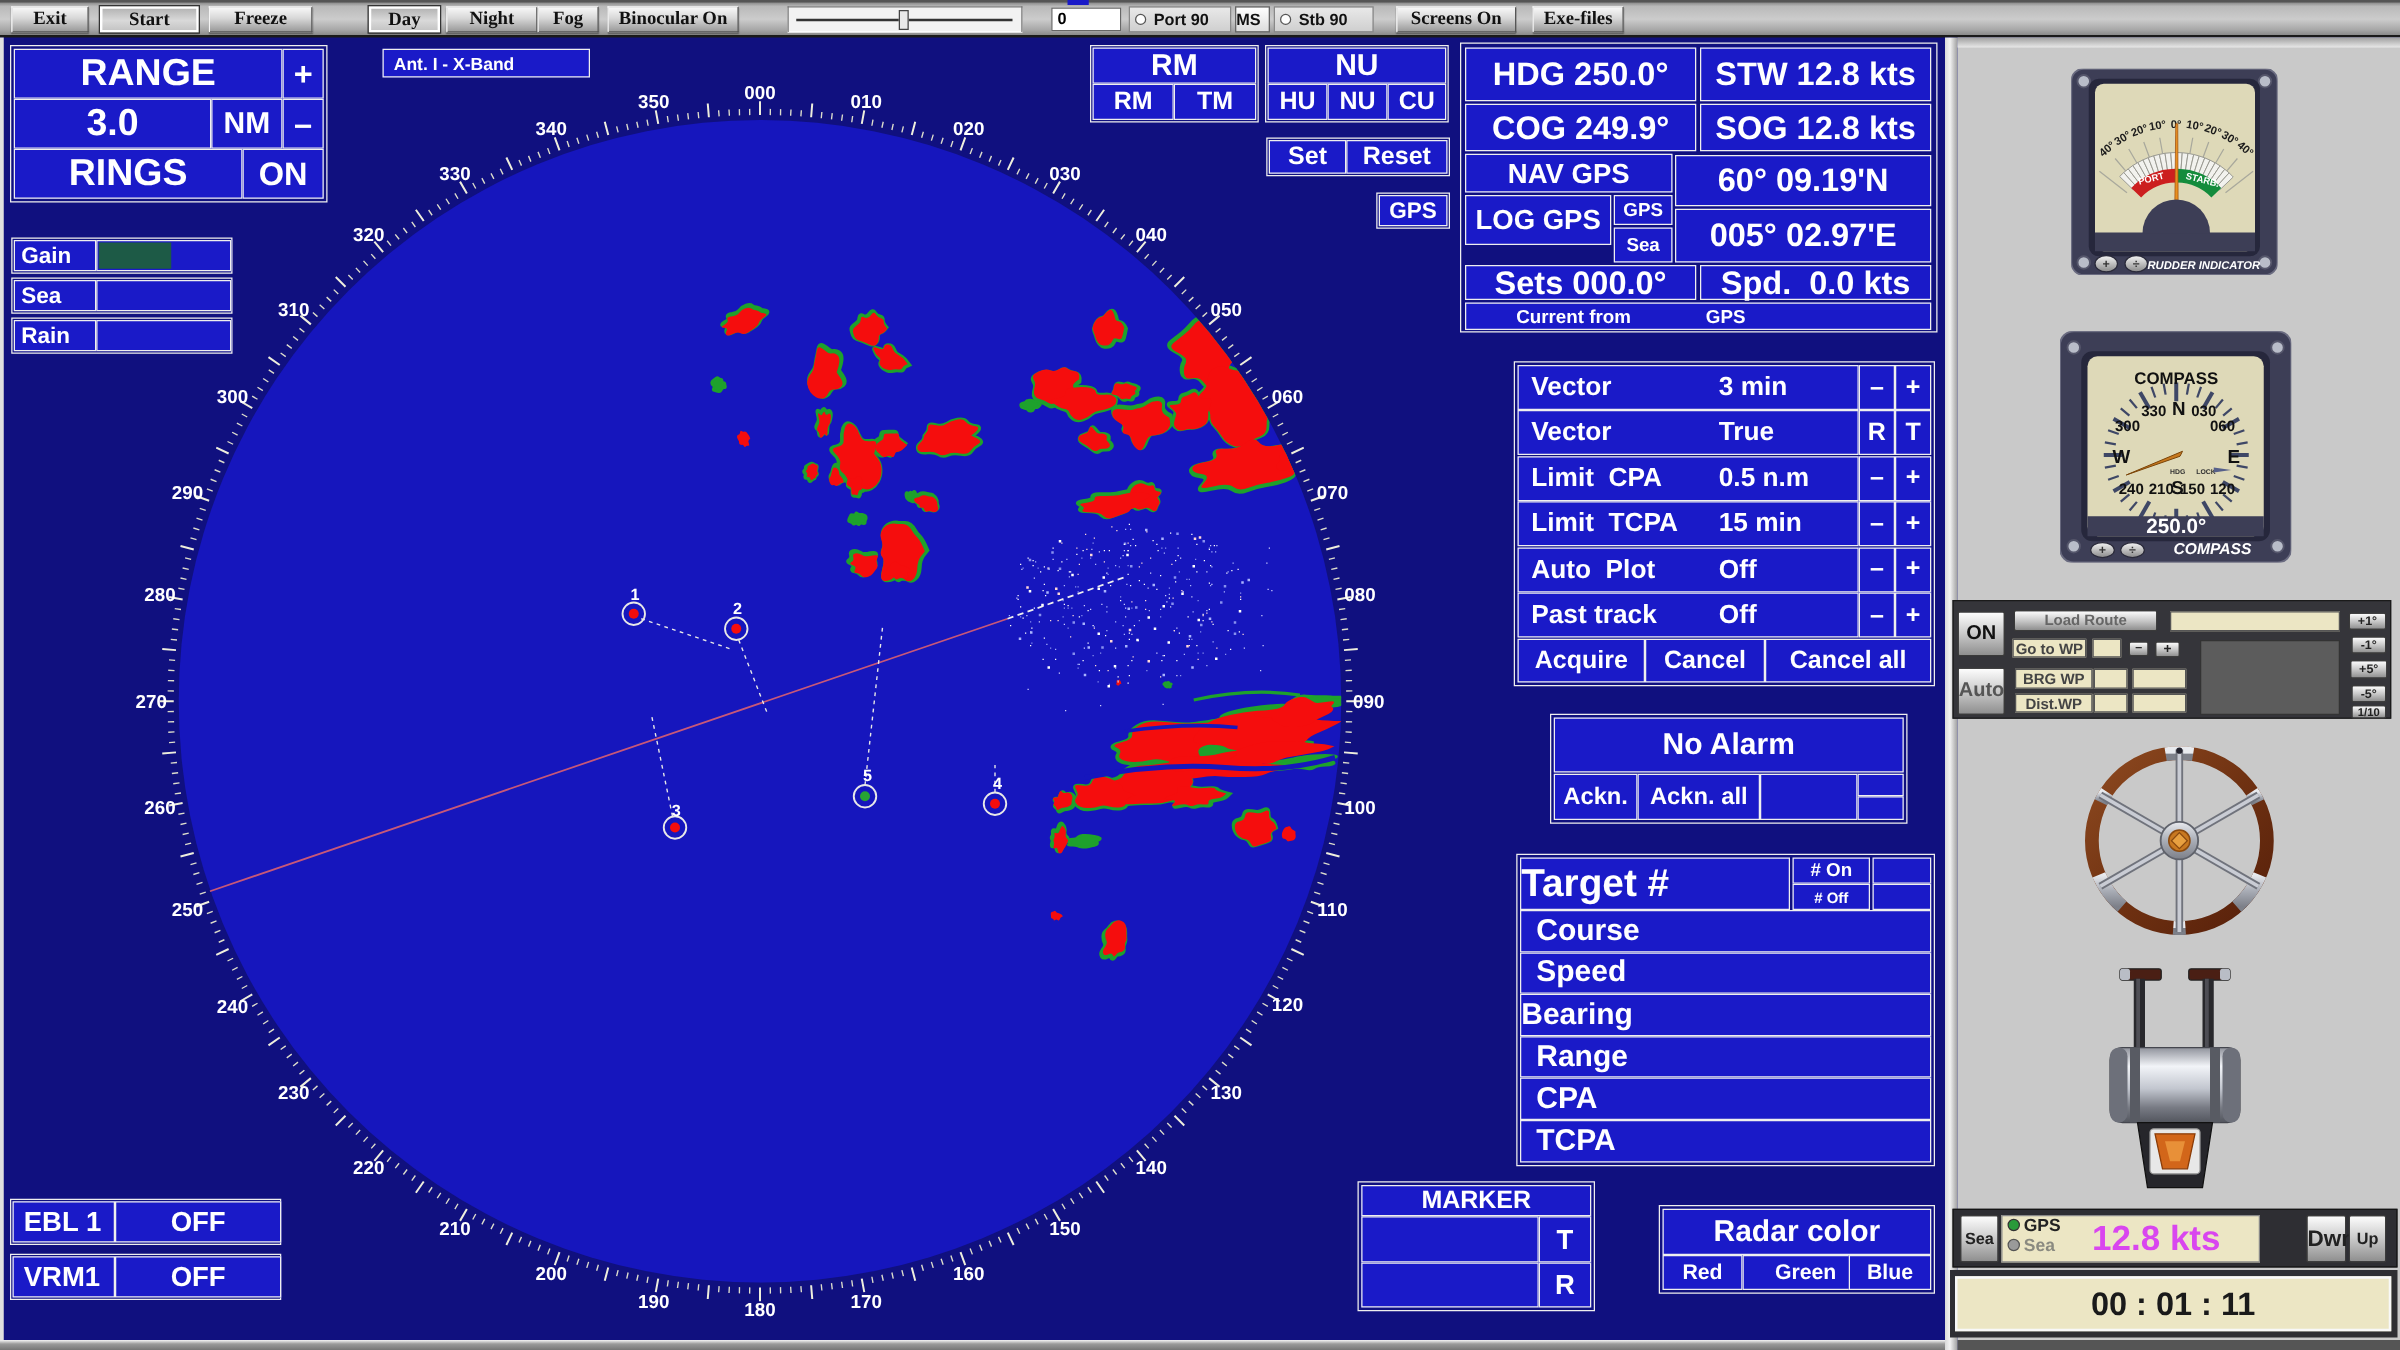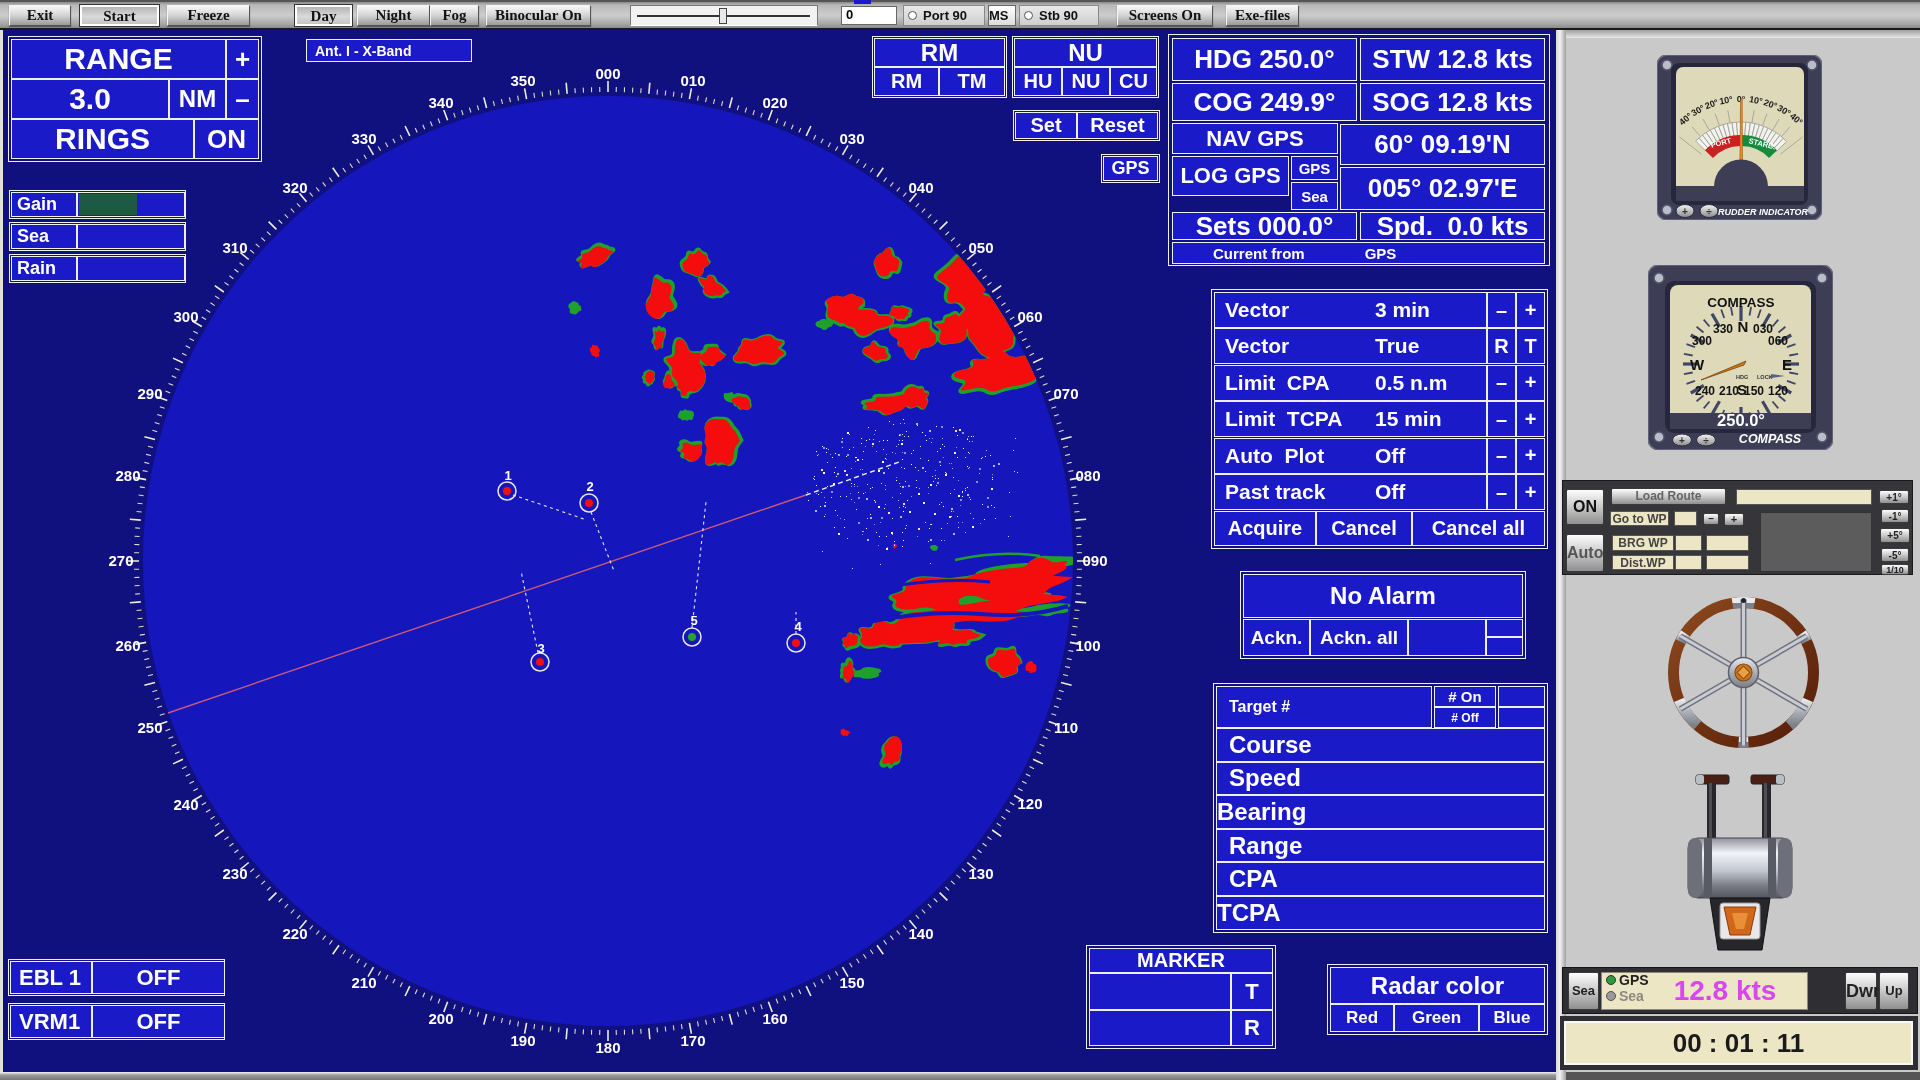--- a/index.html
+++ b/index.html
@@ -665,41 +665,41 @@
 <div class="cell" style="left:1316px;top:511px;width:96px;height:35px;font-size:20px">Cancel</div>
 <div class="cell" style="left:1412px;top:511px;width:133px;height:35px;font-size:20px">Cancel all</div>
 <div class="abs" style="left:1240px;top:571px;width:286px;height:88px;border:1px solid #efefef"></div>
 <div class="cell" style="left:1243px;top:574px;width:280px;height:44px;font-size:24px">No Alarm</div>
 <div class="cell" style="left:1243px;top:619px;width:67px;height:37px;font-size:19px">Ackn.</div>
 <div class="cell" style="left:1310px;top:619px;width:98px;height:37px;font-size:19px">Ackn. all</div>
 <div class="cell" style="left:1408px;top:619px;width:78px;height:37px;font-size:19px"></div>
 <div class="cell" style="left:1486px;top:619px;width:37px;height:18px;font-size:12px"></div>
 <div class="cell" style="left:1486px;top:637px;width:37px;height:19px;font-size:12px"></div>
 <div class="abs" style="left:1213px;top:683px;width:335px;height:250px;border:1px solid #efefef"></div>
-<div class="cell cl" style="left:1216px;top:686px;width:216px;height:42px;font-size:16px;padding-left:12px">Target #</div>
+<div class="cell cl" style="left:1216px;top:686px;width:216px;height:42px;font-size:31px;">Target #</div>
 <div class="cell" style="left:1434px;top:686px;width:62px;height:21px;font-size:15px"># On</div>
 <div class="cell" style="left:1434px;top:707px;width:62px;height:21px;font-size:12px"># Off</div>
 <div class="cell" style="left:1498px;top:686px;width:47px;height:21px;font-size:12px"></div>
 <div class="cell" style="left:1498px;top:707px;width:47px;height:21px;font-size:12px"></div>
 <div class="cell cl" style="left:1216px;top:728px;width:329px;height:33.6px;font-size:24px;padding-left:12px">Course</div>
 <div class="cell cl" style="left:1216px;top:761.6px;width:329px;height:33.6px;font-size:24px;padding-left:12px">Speed</div>
 <div class="cell cl" style="left:1216px;top:795.2px;width:329px;height:33.6px;font-size:24px;padding-left:0">Bearing</div>
 <div class="cell cl" style="left:1216px;top:828.8000000000001px;width:329px;height:33.6px;font-size:24px;padding-left:12px">Range</div>
 <div class="cell cl" style="left:1216px;top:862.4000000000001px;width:329px;height:33.6px;font-size:24px;padding-left:12px">CPA</div>
-<div class="cell cl" style="left:1216px;top:896.0000000000001px;width:329px;height:33.6px;font-size:24px;">TCPA</div>
+<div class="cell cl" style="left:1216px;top:896.0000000000001px;width:329px;height:33.6px;font-size:24px;padding-left:12px">TCPA</div>
 <div class="abs" style="left:1086px;top:945px;width:190px;height:104px;border:1px solid #efefef"></div>
 <div class="cell" style="left:1089px;top:948px;width:184px;height:25px;font-size:20px">MARKER</div>
 <div class="cell" style="left:1089px;top:973px;width:142px;height:37px;font-size:16px"></div>
 <div class="cell" style="left:1231px;top:973px;width:42px;height:37px;font-size:22px">T</div>
 <div class="cell" style="left:1089px;top:1010px;width:142px;height:36px;font-size:16px"></div>
 <div class="cell" style="left:1231px;top:1010px;width:42px;height:36px;font-size:22px">R</div>
 <div class="abs" style="left:1327px;top:964px;width:221px;height:71px;border:1px solid #efefef"></div>
 <div class="cell" style="left:1330px;top:967px;width:215px;height:37px;font-size:24px">Radar color</div>
 <div class="cell" style="left:1330px;top:1004px;width:64px;height:28px;font-size:17px">Red</div>
-<div class="cell" style="left:1394px;top:1004px;width:85px;height:28px;font-size:17px">Green</div>
+<div class="cell" style="left:1394px;top:1004px;width:101px;height:28px;font-size:17px">Green</div>
 <div class="cell" style="left:1479px;top:1004px;width:66px;height:28px;font-size:17px">Blue</div>
 <div class="abs" style="left:1562px;top:480px;width:351px;height:95px;background:#35353a;border:1px solid #1a1a1a"></div>
 <div class="silverbtn" style="left:1566px;top:489px;width:38px;height:36px;font-size:16px;line-height:34px;color:#111">ON</div>
 <div class="silverbtn" style="left:1566px;top:534px;width:38px;height:38px;font-size:16px;line-height:36px;color:#555">Auto</div>
 <div class="silverbtn" style="left:1611px;top:488px;width:115px;height:17px;font-size:12px;line-height:15px;color:#666">Load Route</div>
 <div class="cream" style="left:1736px;top:489px;width:136px;height:16px"></div>
 <div class="silverbtn" style="left:1879px;top:490px;width:30px;height:14px;font-size:10px;line-height:13px">+1°</div>
 <div class="silverbtn" style="left:1881px;top:509px;width:28px;height:14px;font-size:10px;line-height:13px">-1°</div>
 <div class="silverbtn" style="left:1880px;top:528px;width:30px;height:15px;font-size:10px;line-height:14px">+5°</div>
 <div class="silverbtn" style="left:1881px;top:548px;width:28px;height:14px;font-size:10px;line-height:13px">-5°</div>

